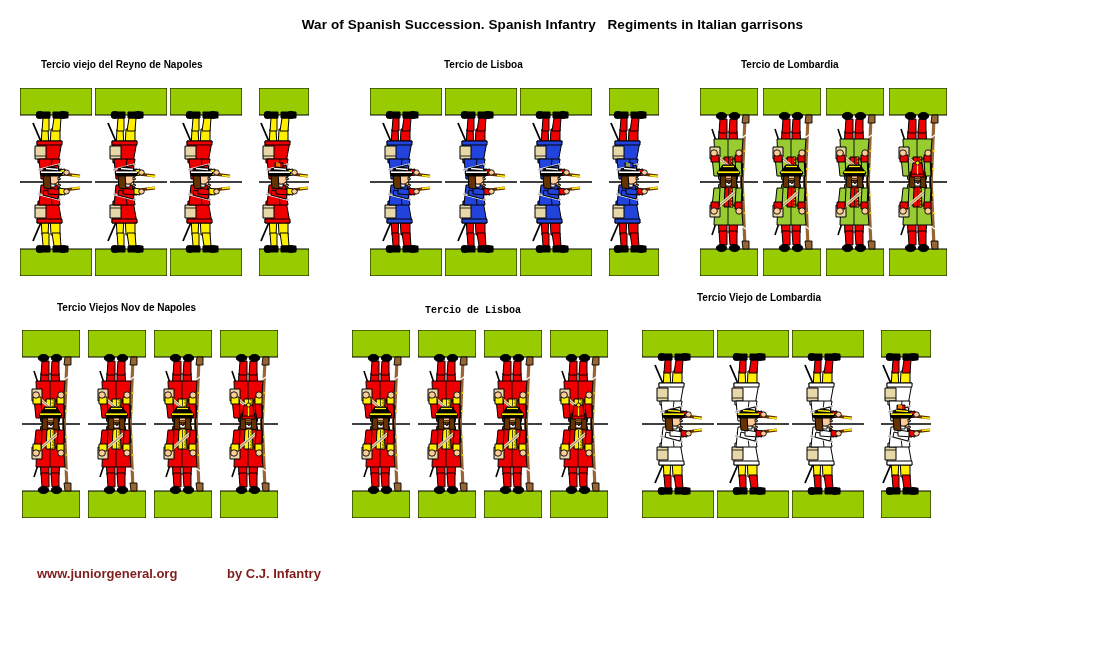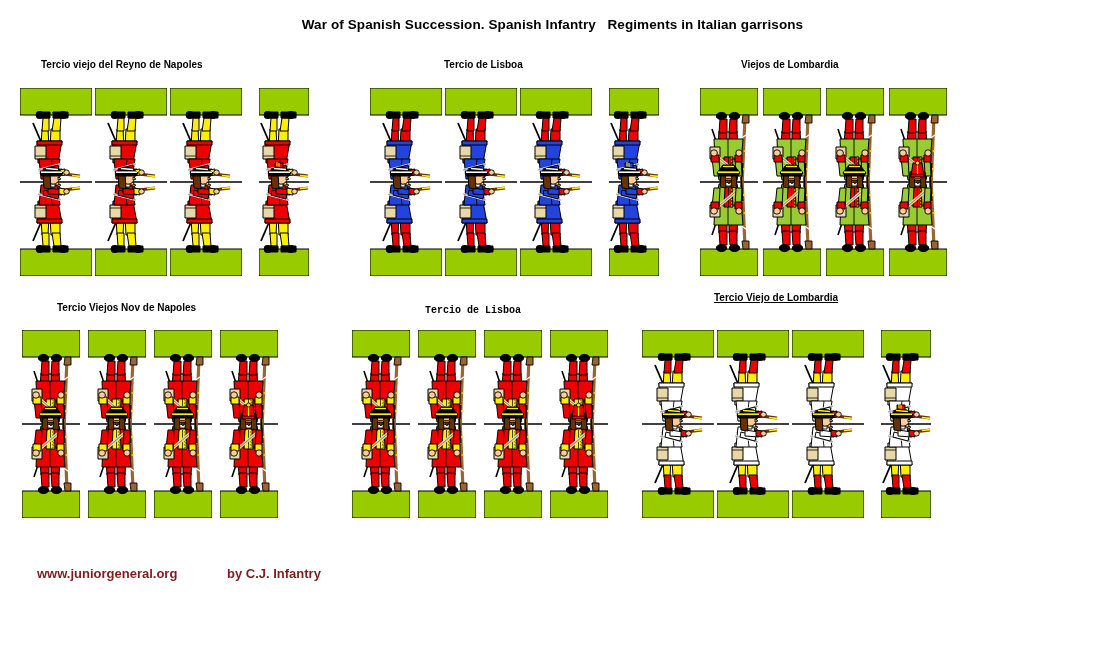--- a/index.html
+++ b/index.html
@@ -709,21 +709,21 @@
               <polygon points="15,14 22,12 23,28 16,27" fill="#663300" stroke="#000000" stroke-width="1" stroke-linejoin="miter"></polygon>
               <polygon points="30,16 33,18 30,19" fill="#ffcc99" stroke="#000000" stroke-width="0.8" stroke-linejoin="miter"></polygon>
               <polygon points="12,12 20,6 29,7 35,12 31,14 16,14" fill="#000000" stroke="#000000" stroke-width="1" stroke-linejoin="miter"></polygon>
               <polygon points="12,12 35,12 33,15 14,15" fill="#000000" stroke="#000000" stroke-width="1" stroke-linejoin="miter"></polygon>
               <line x1="13" y1="11.2" x2="34" y2="11.2" stroke="#ffffff" stroke-width="1.6" stroke-linecap="butt"></line>
               <line x1="18" y1="7.5" x2="30" y2="8.5" stroke="#ffffff" stroke-width="1.3" stroke-linecap="butt"></line>
             </g>
           </svg>
         </div>
       </div>
-      <div class="group-title" style="left: 741px; top: 59px;">Viejos de Lombardia</div>
+      <div class="group-title" style="left: 741px; top: 59px;">Tercio de Lombardia</div>
       <div class="figures" style="left: 700px; top: 88px;">
         <div class="card">
           <svg width="58" height="188" viewBox="0 0 58 188">
             <rect x="0" y="0" width="58" height="27" fill="#99cc00" stroke="#000000" stroke-width="1"></rect>
             <rect x="0" y="161" width="58" height="27" fill="#99cc00" stroke="#000000" stroke-width="1"></rect>
             <g transform="translate(7,23) scale(1,-1) translate(0,-92)">
               <line x1="35" y1="16" x2="38" y2="86" stroke="#996633" stroke-width="3.2" stroke-linecap="butt"></line>
               <line x1="34.2" y1="16" x2="35.6" y2="40" stroke="#000000" stroke-width="1.6" stroke-linecap="butt"></line>
               <polygon points="35,80 42,80 42,88 36,88" fill="#996633" stroke="#000000" stroke-width="0.9" stroke-linejoin="miter"></polygon>
               <line x1="36" y1="34" x2="38.5" y2="34" stroke="#ffee00" stroke-width="1.4" stroke-linecap="butt"></line>
@@ -1882,21 +1882,21 @@
               <line x1="18" y1="17.5" x2="25" y2="17.5" stroke="#663300" stroke-width="1.2" stroke-linecap="butt"></line>
               <polygon points="19,19 24,19 22,23" fill="#663300" stroke="#000000" stroke-width="0.8" stroke-linejoin="miter"></polygon>
               <polygon points="15,15 17,2 26,2 28,15" fill="#ee0000" stroke="#000000" stroke-width="1" stroke-linejoin="miter"></polygon>
               <polygon points="15,13 28,13 28,16 15,16" fill="#ee0000" stroke="#000000" stroke-width="1" stroke-linejoin="miter"></polygon>
               <line x1="21.5" y1="3" x2="21.5" y2="13" stroke="#ffee00" stroke-width="1.2" stroke-linecap="butt"></line>
               <ellipse cx="21.5" cy="2" rx="2" ry="2" fill="#ffee00" stroke="#000000" stroke-width="0.8"></ellipse>
             </g>
           </svg>
         </div>
       </div>
-      <div class="group-title" style="left: 714px; top: 292px; text-decoration: underline;">Tercio Viejo de Lombardia</div>
+      <div class="group-title" style="left: 697px; top: 292px;">Tercio Viejo de Lombardia</div>
       <div class="figures" style="left: 642px; top: 330px;">
         <div class="card">
           <svg width="72" height="188" viewBox="0 0 72 188">
             <rect x="0" y="0" width="72" height="27" fill="#99cc00" stroke="#000000" stroke-width="1"></rect>
             <rect x="0" y="161" width="72" height="27" fill="#99cc00" stroke="#000000" stroke-width="1"></rect>
             <g transform="translate(8,23) scale(1,-1) translate(0,-92)">
               <line x1="20" y1="31" x2="52" y2="27" stroke="#663300" stroke-width="3.2" stroke-linecap="butt"></line>
               <line x1="20" y1="32" x2="30" y2="31.5" stroke="#996633" stroke-width="4.2" stroke-linecap="butt"></line>
               <polygon points="17,33 24,30 26,34 19,37" fill="#996633" stroke="#000000" stroke-width="0.8" stroke-linejoin="miter"></polygon>
               <line x1="44" y1="27.5" x2="52" y2="26.6" stroke="#ffee00" stroke-width="1.6" stroke-linecap="butt"></line>

